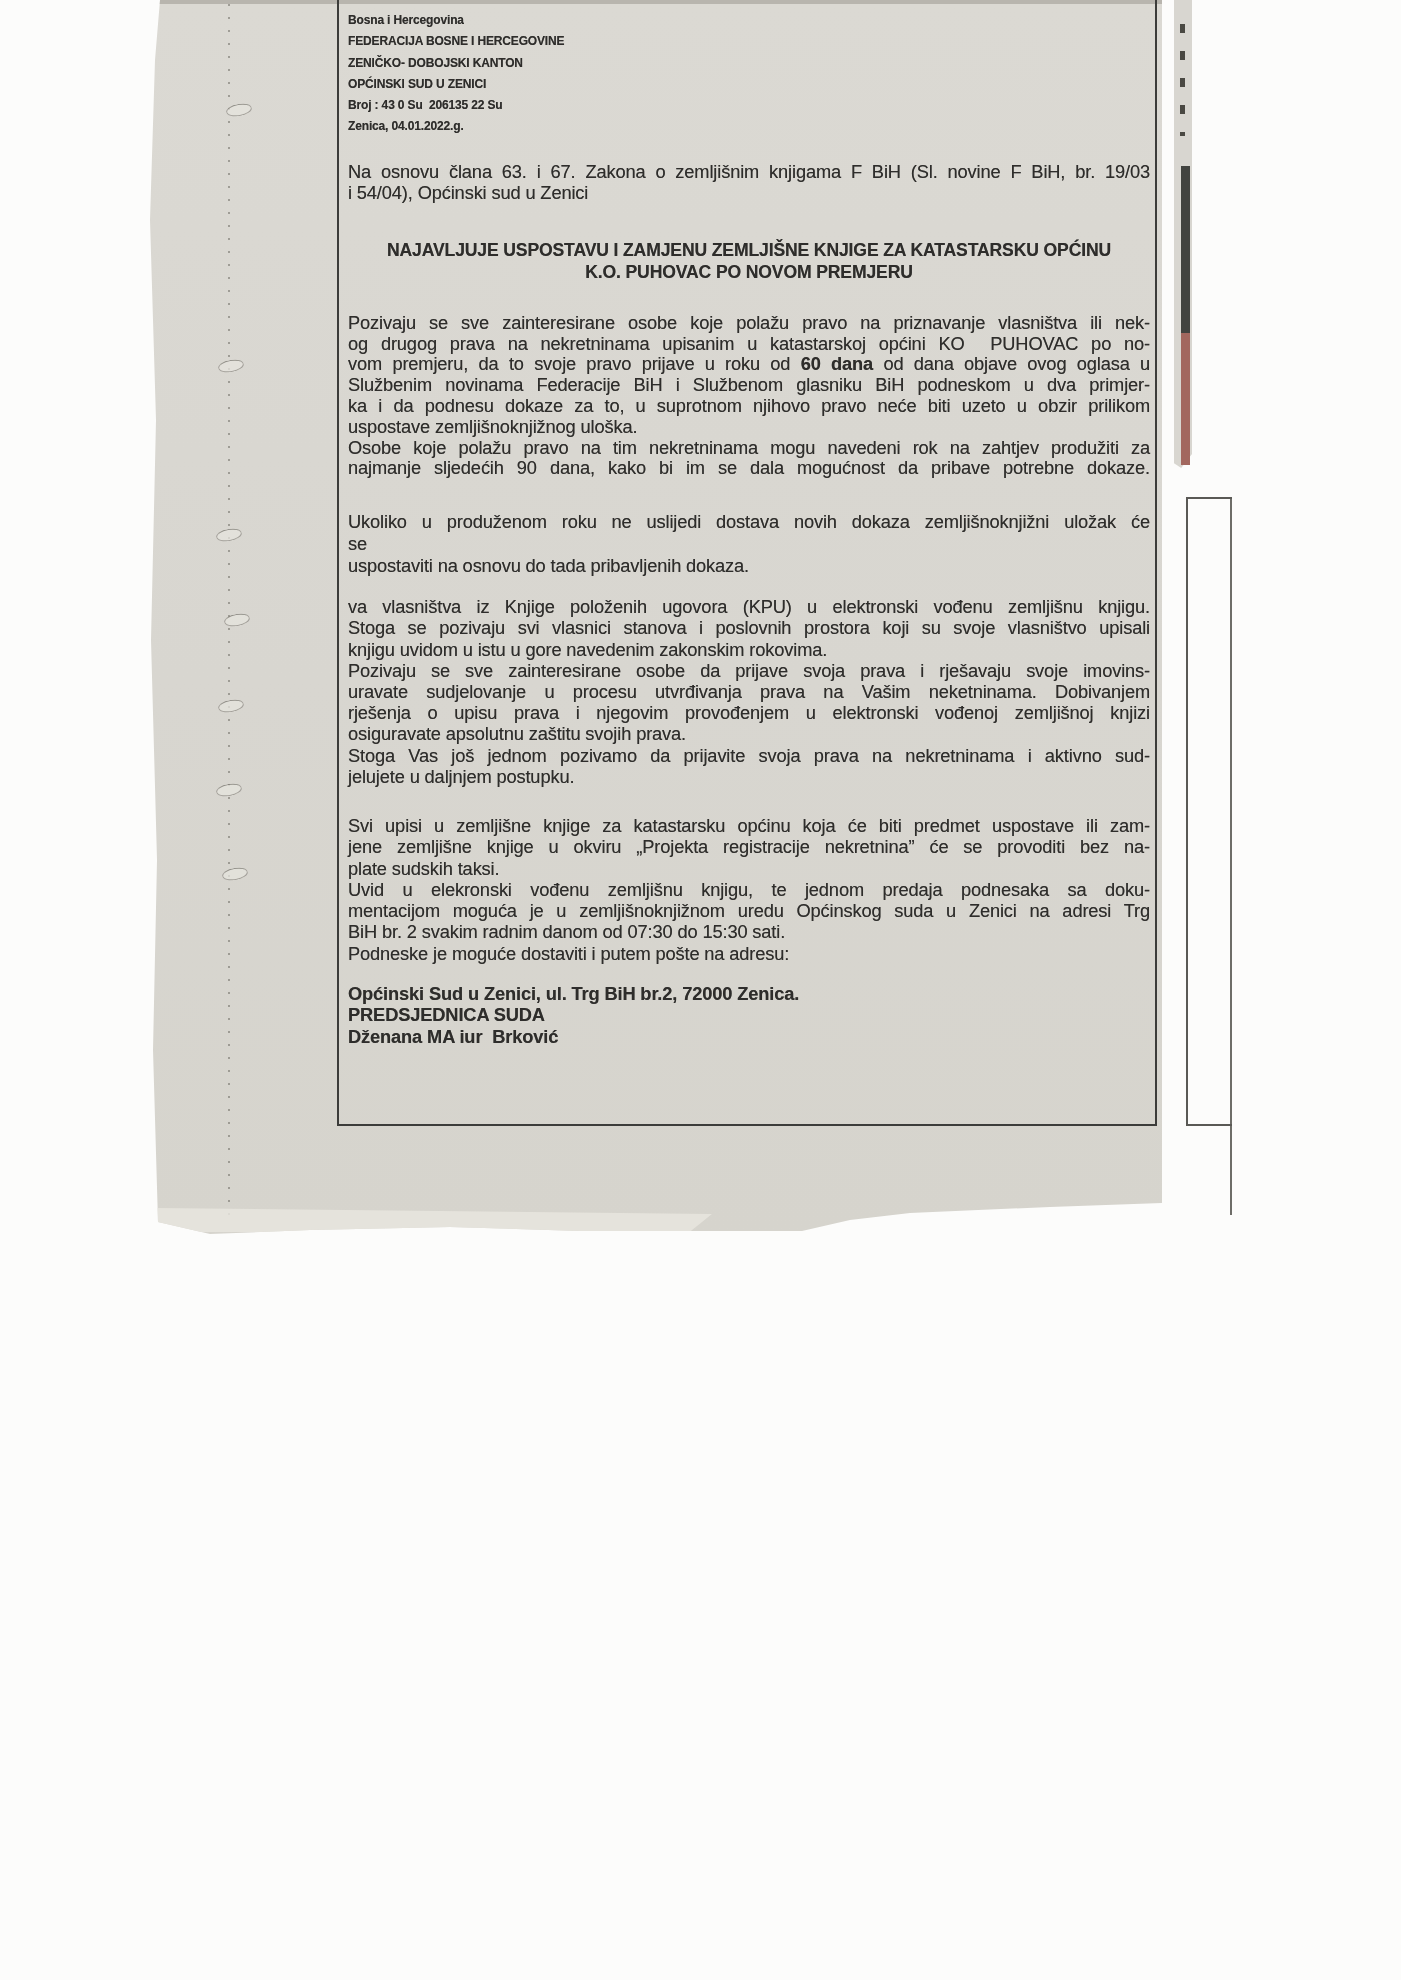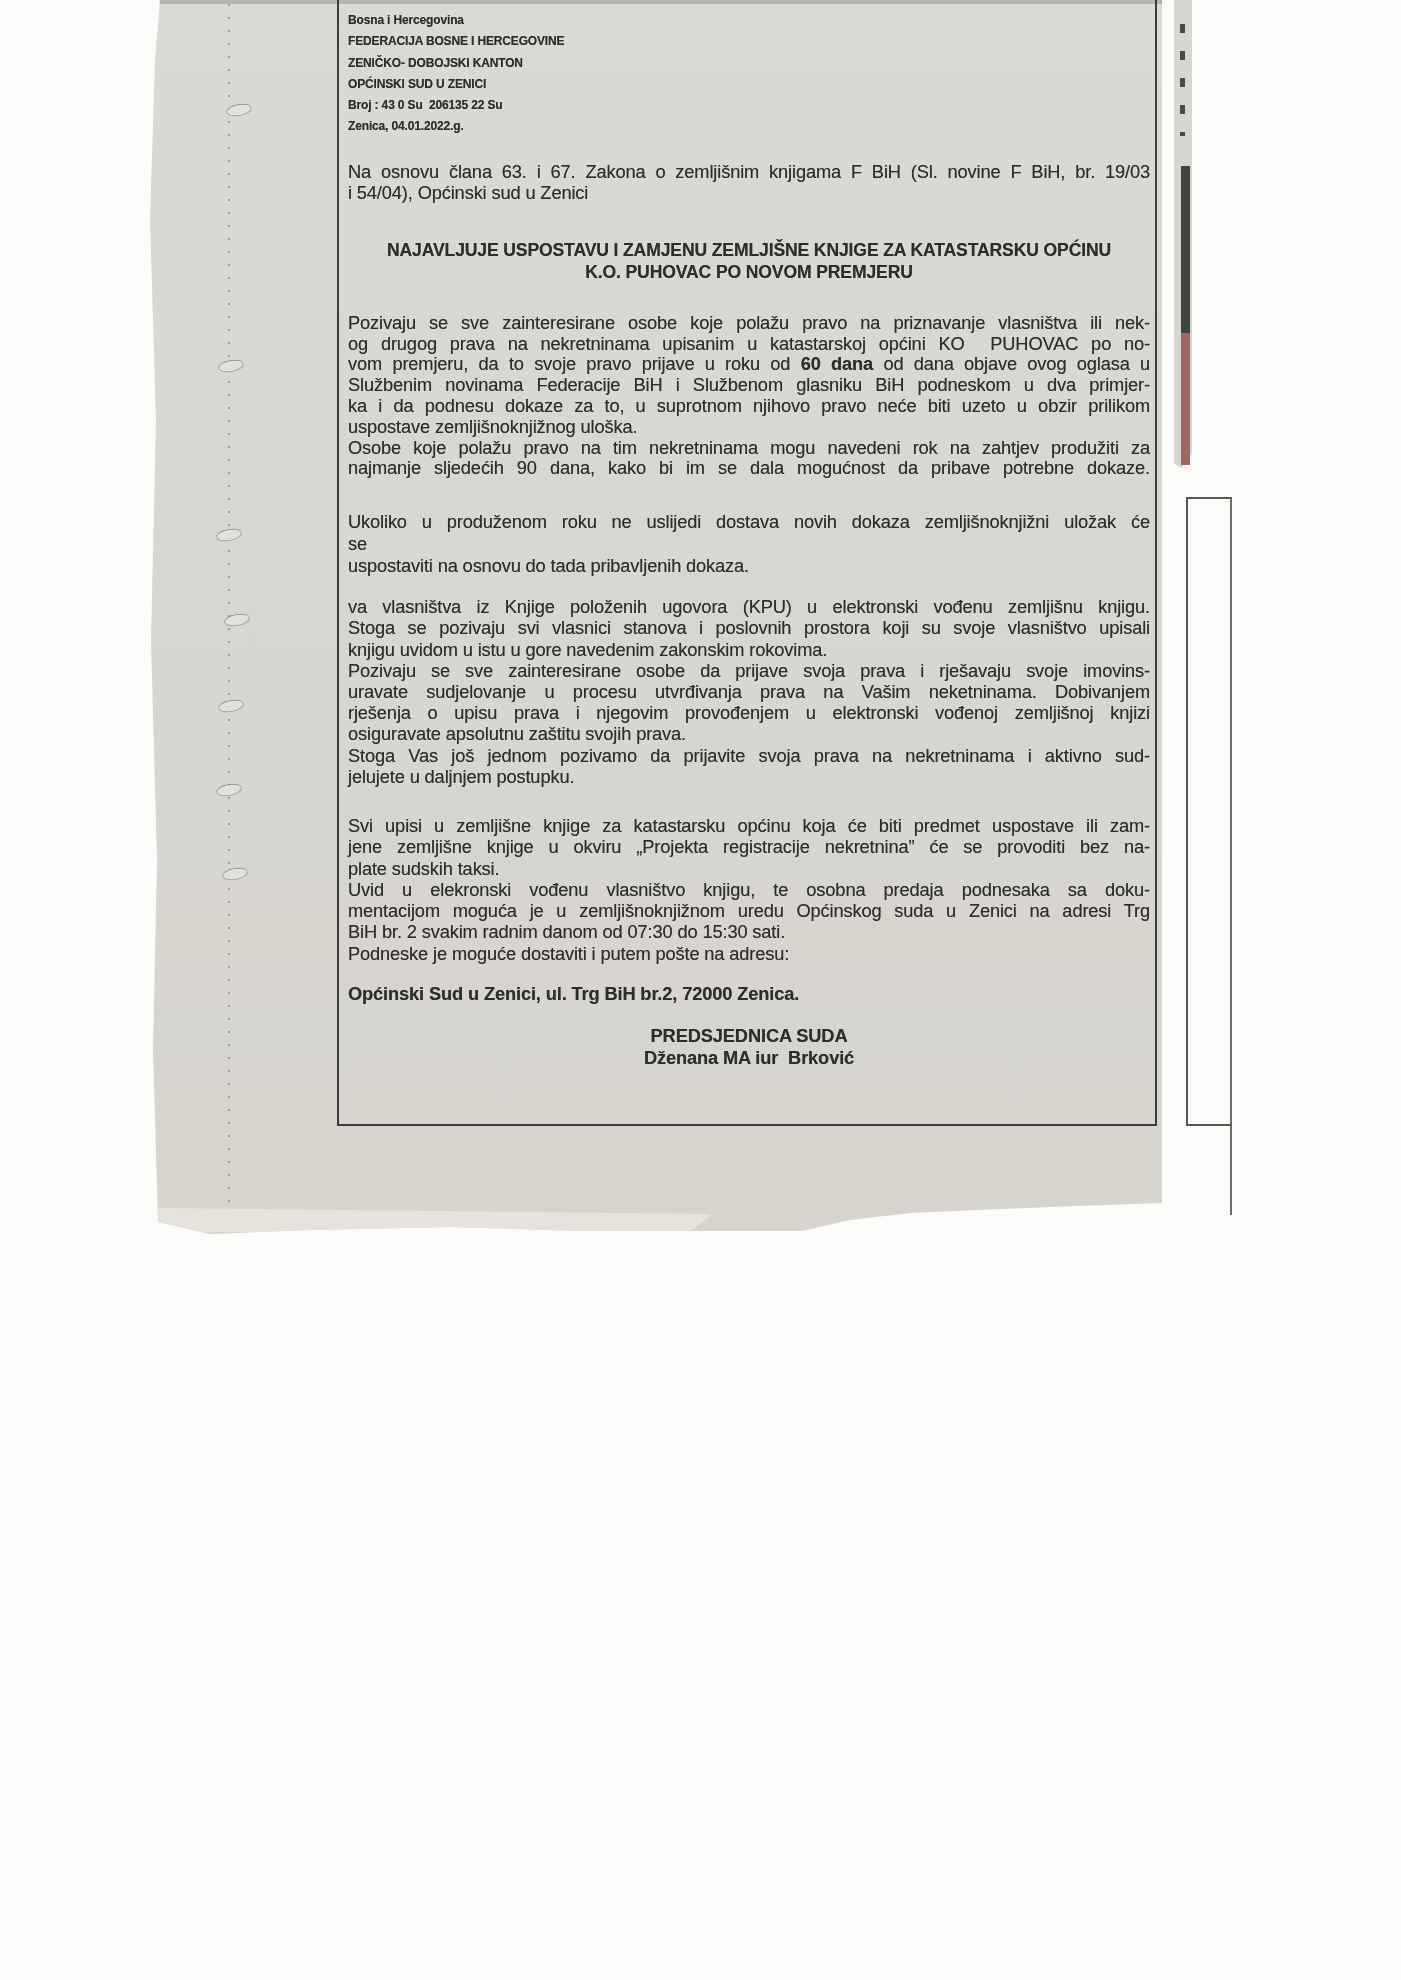--- a/index.html
+++ b/index.html
@@ -48,21 +48,21 @@
   .b{font-weight:700;}
   .b-header{margin-top:10px;font-size:12px;line-height:21.3px;font-weight:700;}
   .b-intro{margin-top:23px;line-height:21.5px;}
   .b-title{margin-top:35px;font-weight:700;font-size:17.6px;line-height:22px;}
   .b-title .line{text-align:center;}
   .b-p1{margin-top:30px;line-height:20.8px;}
   .b-p2{margin-top:32px;line-height:22px;}
   .b-p3{margin-top:19px;line-height:21.2px;}
   .b-p4{margin-top:28px;line-height:21.3px;}
   .b-address{margin-top:19px;line-height:21px;font-weight:700;}
-  .b-signature{margin-top:21px;line-height:21.5px;font-weight:700;text-align:center;}
+  .b-signature{line-height:21.5px;font-weight:700;text-align:left;}
   
   .right-sliver{
     position:absolute;left:1174px;top:0;width:18px;height:468px;background:#d8d6d0;
     clip-path:polygon(0 0,100% 0,100% 97%,40% 100%,0 99%);
   }
   .edge-frags{
     position:absolute;left:1180px;top:24px;width:5px;height:112px;opacity:.8;
     background:repeating-linear-gradient(to bottom,#26251f 0 9px,transparent 9px 27px);
   }
   .bar-dark{position:absolute;left:1181px;top:166px;width:9px;height:167px;background:#41433f;}
@@ -131,21 +131,21 @@
         <div class="line jl">uravate sudjelovanje u procesu utvrđivanja prava na Vašim neketninama. Dobivanjem</div>
         <div class="line jl">rješenja o upisu prava i njegovim provođenjem u elektronski vođenoj zemljišnoj knjizi</div>
         <div class="line">osiguravate apsolutnu zaštitu svojih prava.</div>
         <div class="line jl">Stoga Vas još jednom pozivamo da prijavite svoja prava na nekretninama i aktivno sud-</div>
         <div class="line">jelujete u daljnjem postupku.</div>
       </div>
     <div class="b-p4">
         <div class="line jl">Svi upisi u zemljišne knjige za katastarsku općinu koja će biti predmet uspostave ili zam-</div>
         <div class="line jl">jene zemljišne knjige u okviru „Projekta registracije nekretnina” će se provoditi bez na-</div>
         <div class="line">plate sudskih taksi.</div>
-        <div class="line jl">Uvid u elekronski vođenu vlasništvo knjigu, te osobna predaja podnesaka sa doku-</div>
+        <div class="line jl">Uvid u elekronski vođenu zemljišnu knjigu, te jednom predaja podnesaka sa doku-</div>
         <div class="line jl">mentacijom moguća je u zemljišnoknjižnom uredu Općinskog suda u Zenici na adresi Trg</div>
         <div class="line">BiH br. 2 svakim radnim danom od 07:30 do 15:30 sati.</div>
         <div class="line">Podneske je moguće dostaviti i putem pošte na adresu:</div>
       </div>
     <div class="b-address line">Općinski Sud u Zenici, ul. Trg BiH br.2, 72000 Zenica.</div>
     <div class="b-signature">
         <div class="line">PREDSJEDNICA SUDA</div>
         <div class="line">Dženana MA iur&nbsp; Brković</div>
       </div>
   </div>

